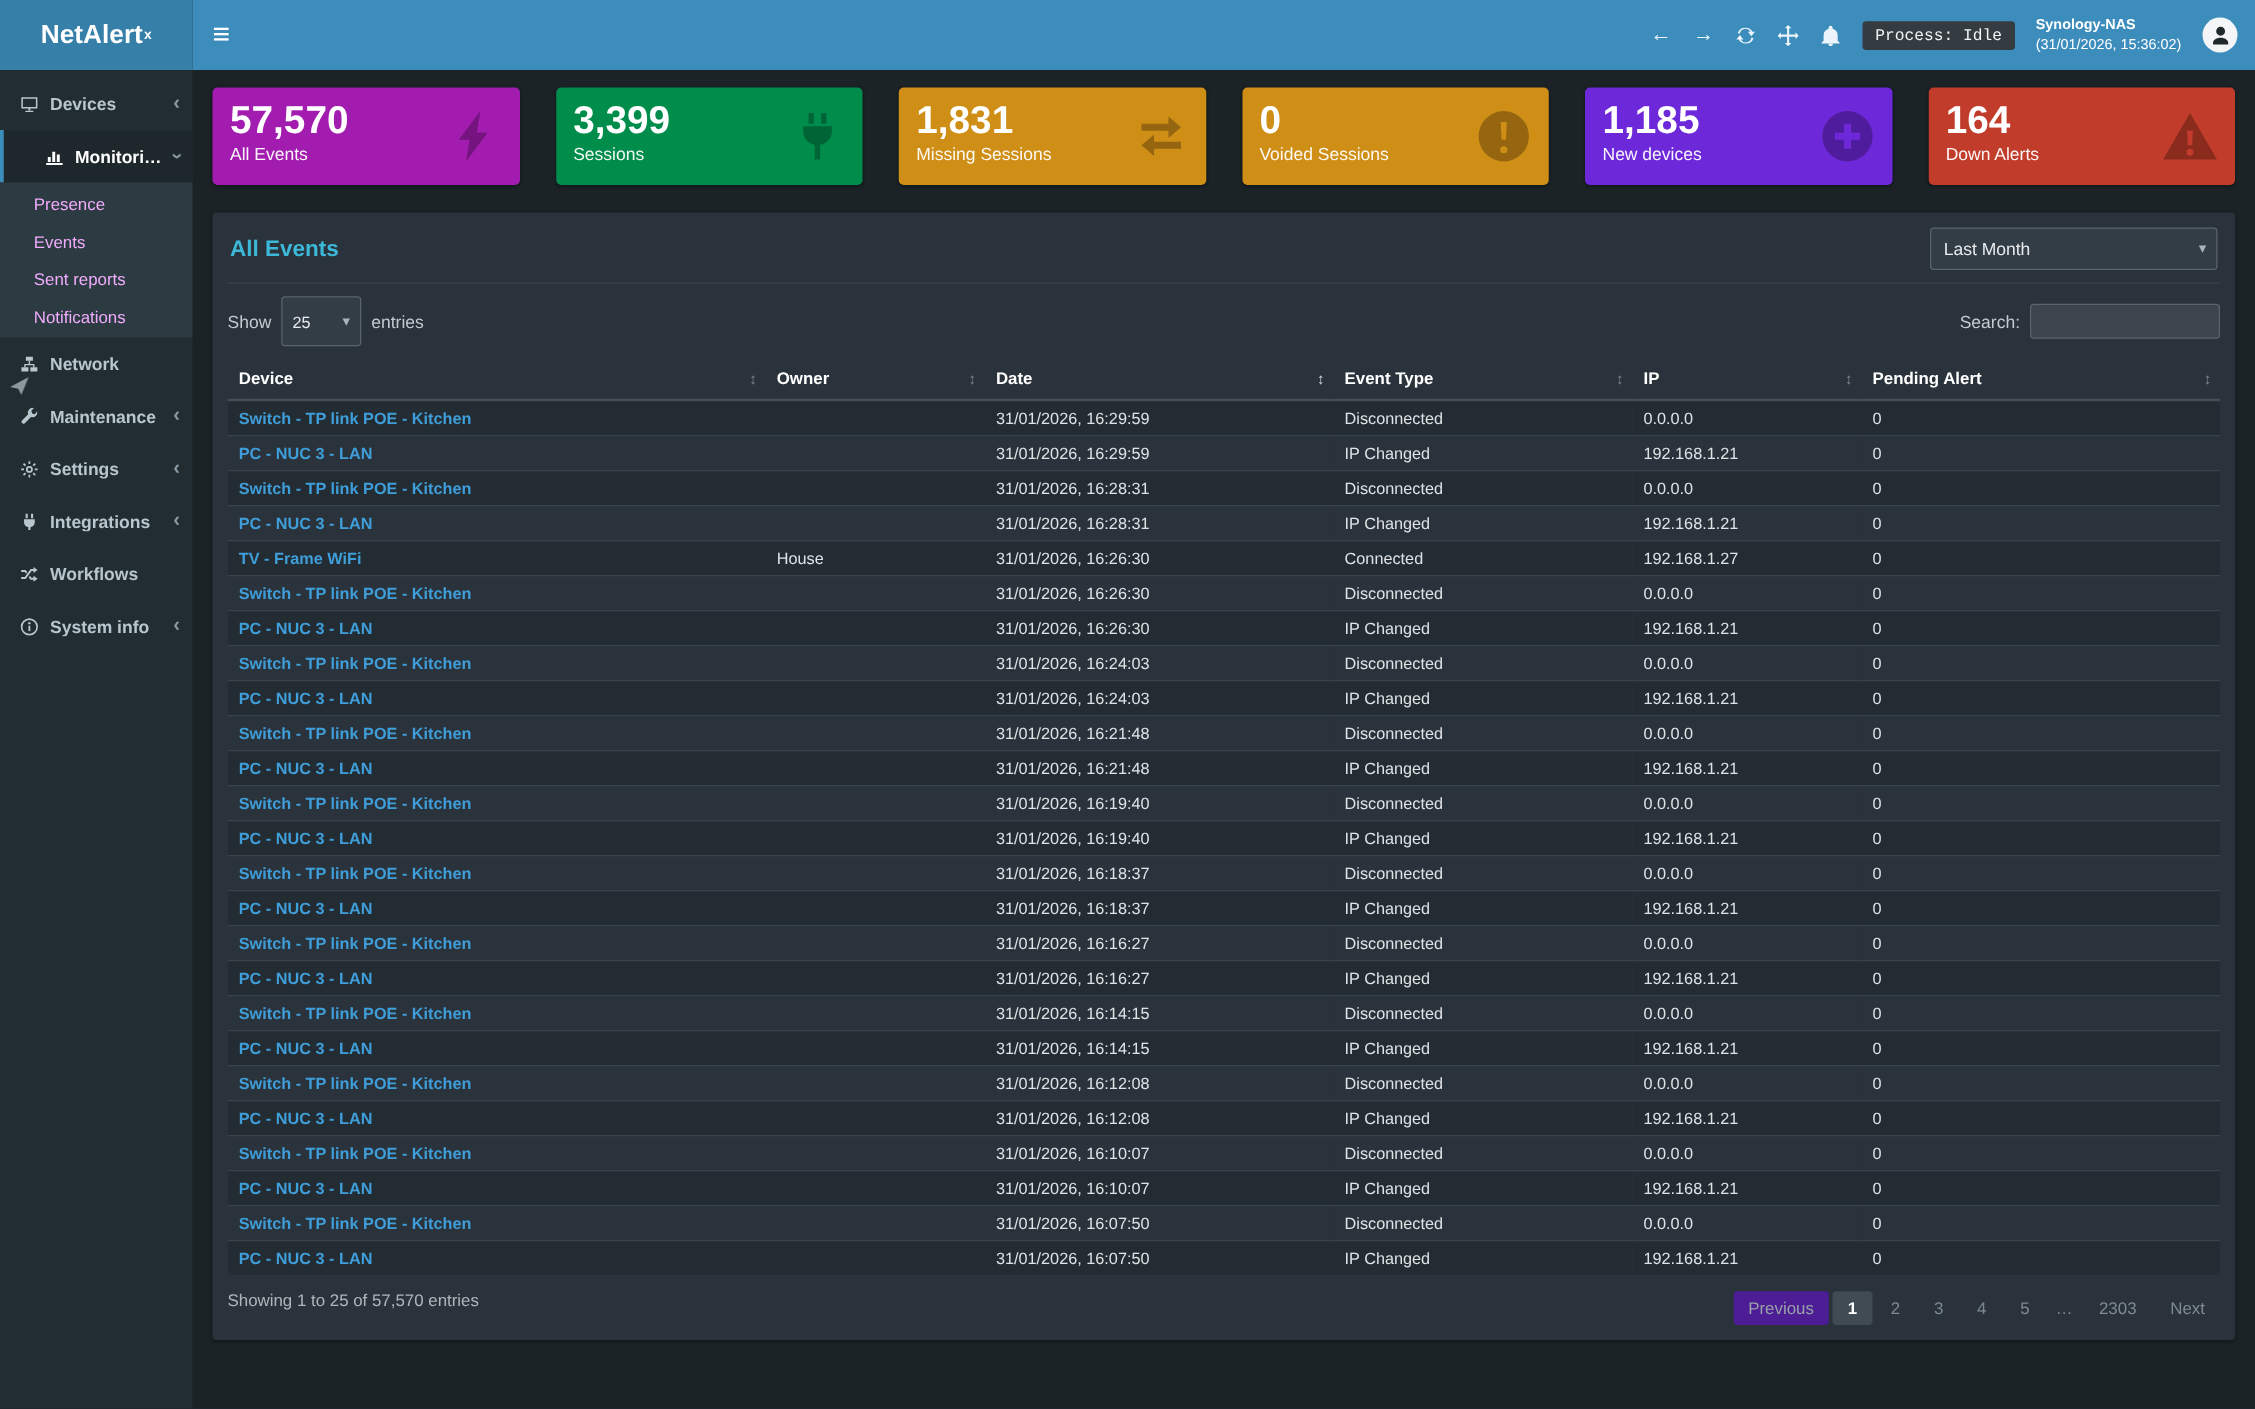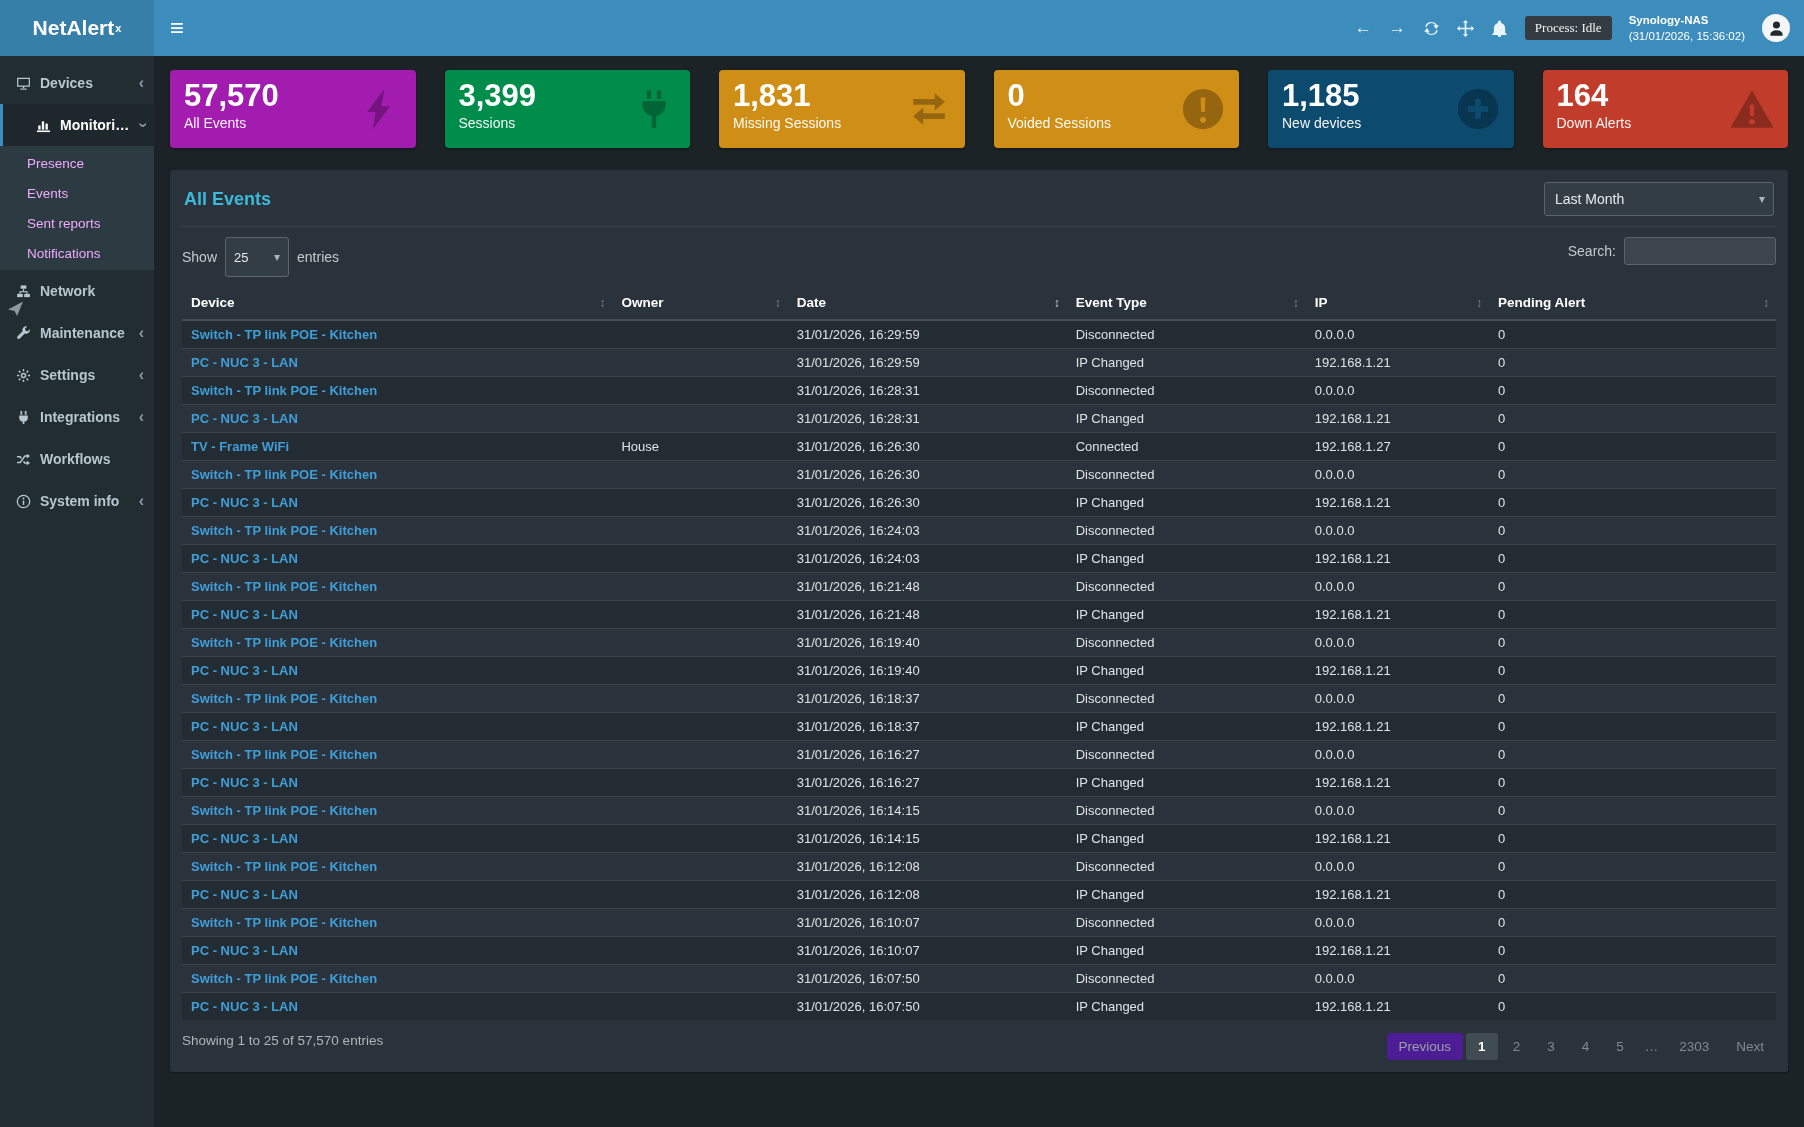--- a/index.html
+++ b/index.html
@@ -35,21 +35,21 @@
     color:#f0abfc; font-size:13.5px; cursor:pointer;
   }
   
   .main { flex:1; display:flex; flex-direction:column; min-width:0; }
   .topbar { height:56px; background:var(--topbar,#3c8dbc); display:flex; align-items:center; color:#fff; flex-shrink:0; }
   .hamburger { font-size:24px; padding:0 16px; cursor:pointer; line-height:56px; }
   .topbar-right { margin-left:auto; display:flex; align-items:center; gap:17px; padding-right:14px; }
   .tb-btn { display:flex; align-items:center; justify-content:center; cursor:pointer; font-size:17px; color:#eaf4fa; }
   .tb-btn svg { width:17px; height:17px; fill:#eaf4fa; }
   .process-badge {
-    font-family:Liberation Serif, serif;
+    font-family:Liberation Mono, monospace;
     background:#343b41; color:#f2f4f5; font-size:13px;
     padding:4px 10px; border-radius:3px; white-space:nowrap;
   }
   .host { font-size:11.5px; line-height:1.4; color:#fff; white-space:nowrap; }
   .host .host-name { font-weight:700; }
   .avatar { width:28px; height:28px; border-radius:50%; background:#f3f5f6; display:flex; align-items:center; justify-content:center; cursor:pointer; }
   .avatar svg { width:19px; height:19px; fill:#21282c; }
   
   .content { flex:1; padding:14px 16px 0; min-height:0; }
   .cards { display:flex; gap:29px; margin-bottom:22px; }
@@ -76,21 +76,21 @@
     appearance:none; -webkit-appearance:none; -moz-appearance:none;
     background:#333d45; color:#e7ebee; border:1px solid #5a646b; border-radius:3px;
     height:34px; padding:0 30px 0 10px; font-size:14px; min-width:230px;
     font-family:inherit; cursor:pointer;
   }
   .select-wrap .caret {
     position:absolute; right:9px; top:50%; transform:translateY(-52%);
     pointer-events:none; color:#aab3b9; font-size:12px;
   }
   .select-wrap.small select { height:40px; min-width:64px; padding:0 24px 0 8px; font-size:13px; }
-  .controls { display:flex; justify-content:space-between; align-items:flex-start; margin-bottom:9px; font-size:14px; color:#c3cbd0; }
+  .controls { display:flex; justify-content:space-between; align-items:center; margin-bottom:9px; font-size:14px; color:#c3cbd0; }
   .length, .search { display:flex; align-items:center; gap:8px; }
   .search input {
     width:152px; height:28px; background:#3c454d; border:1px solid #5a646b;
     border-radius:3px; color:#e7ebee; padding:0 8px; font-size:13px; font-family:inherit;
   }
   
   table { width:100%; border-collapse:collapse; table-layout:fixed; }
   thead th {
     text-align:left; font-weight:700; color:#fff; font-size:13.5px;
     padding:9px 22px 9px 9px; border-bottom:2px solid #434e56;
@@ -281,21 +281,21 @@
             <path d="M5 9h15V5l7 6-7 6v-4H5zM27 23H12v4l-7-6 7-6v4h15z"></path>
           </svg>
       </div>
       <div class="card" style="background: rgb(207, 142, 22);">
         <div class="card-value">0</div>
         <div class="card-label">Voided Sessions</div>
         <svg class="card-icon" viewBox="0 0 32 32">
             <path fill-rule="evenodd" d="M16 2a14 14 0 1 0 0 28 14 14 0 0 0 0-28zm-1.7 6h3.4l-.5 10h-2.4zM16 21.5a2 2 0 1 1 0 4 2 2 0 0 1 0-4z"></path>
           </svg>
       </div>
-      <div class="card" style="background: #0c4a6e;">
+      <div class="card" style="background: #6d28d9;">
         <div class="card-value">1,185</div>
         <div class="card-label">New devices</div>
         <svg class="card-icon" viewBox="0 0 32 32">
             <path fill-rule="evenodd" d="M16 2a14 14 0 1 0 0 28 14 14 0 0 0 0-28zm-2 7h4v5h5v4h-5v5h-4v-5H9v-4h5z"></path>
           </svg>
       </div>
       <div class="card" style="background: rgb(193, 60, 42);">
         <div class="card-value">164</div>
         <div class="card-label">Down Alerts</div>
         <svg class="card-icon" viewBox="0 0 32 32">

